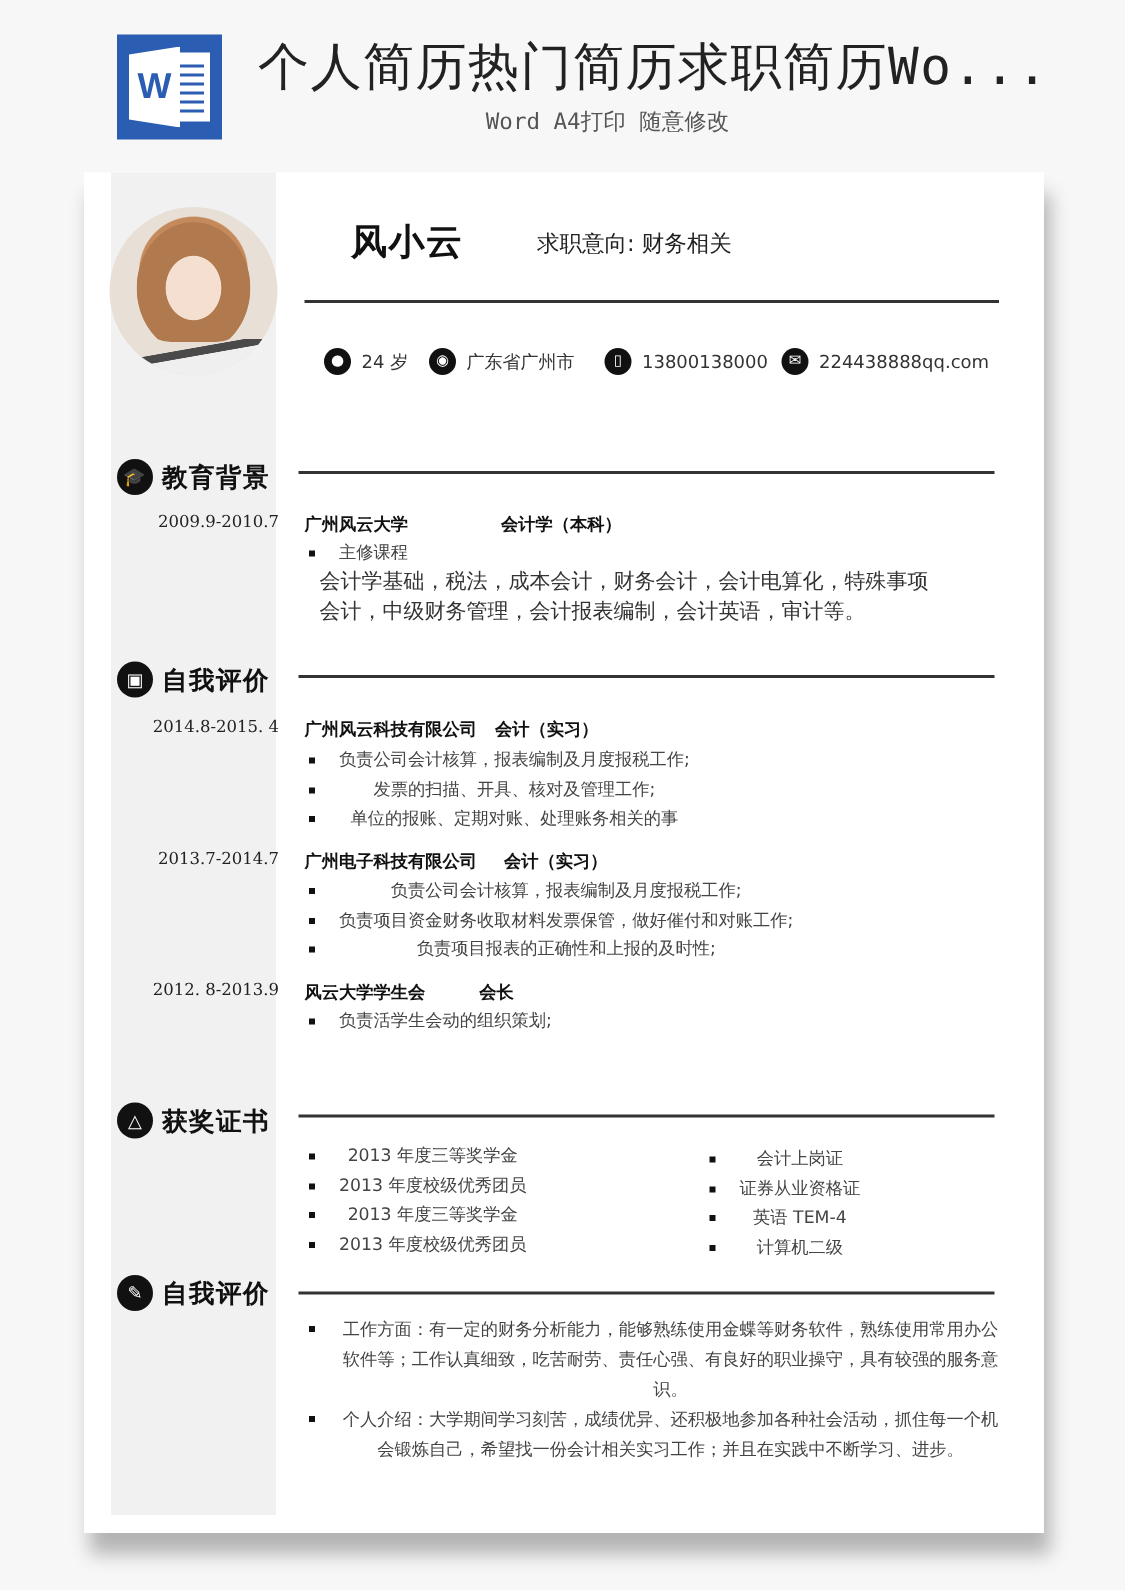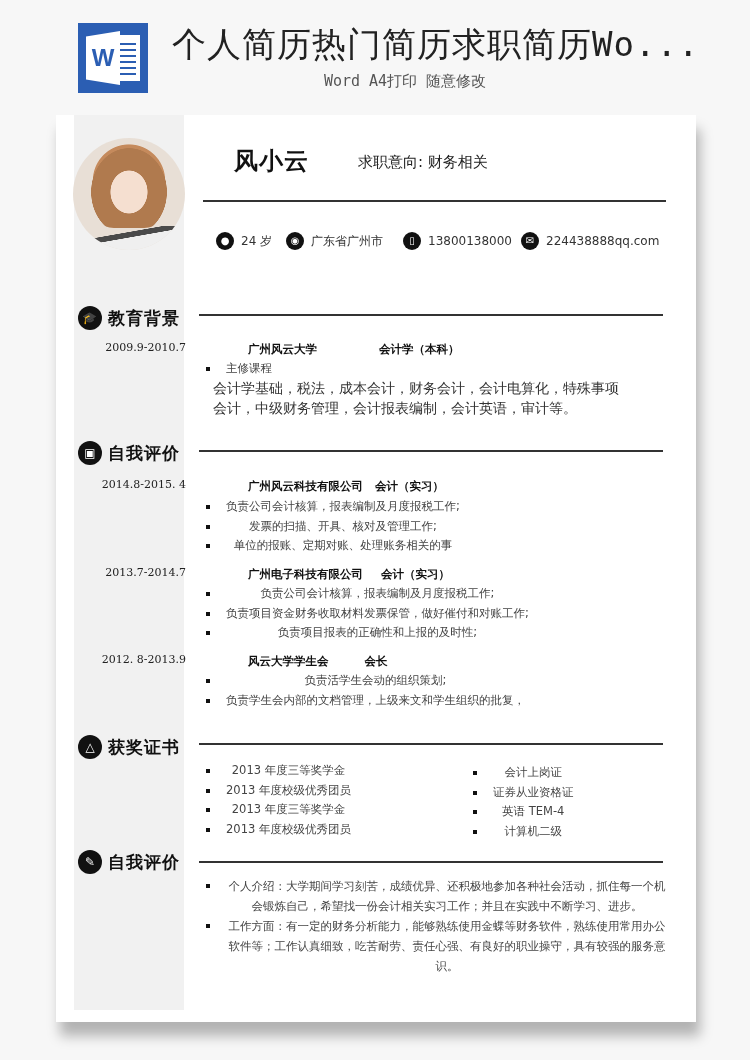--- a/index.html
+++ b/index.html
@@ -102,21 +102,20 @@
   .sec-title { font-size: 17px; font-weight: bold; color: #111; letter-spacing: 1px; }
   .sec-line { position: absolute; left: 143px; width: 464px; height: 2px; background: #333; }
 
   .date {
     position: absolute; left: 26px; width: 104px; text-align: right;
     font-family: "DejaVu Serif", "Liberation Serif", serif; font-size: 11px; color: #222;
   }
   .entry-head {
     position: absolute; left: 147px; font-size: 11.5px; font-weight: bold; color: #111;
     white-space: pre;
-    margin-left: 45px;
   }
   .bullets { position: absolute; left: 147px; list-style: none; text-align: center; }
   .bullets li {
     position: relative; padding-left: 23px; font-size: 11.5px; color: #444;
     line-height: 19.5px; white-space: nowrap;
   }
   .bullets li::before {
     content: ""; position: absolute; left: 3px; top: 8px; width: 4px; height: 4px; background: #111;
   }
   .plain { position: absolute; left: 157px; font-size: 14px; color: #333; line-height: 20px; white-space: nowrap; }
@@ -209,21 +208,20 @@
   <ul class="bullets" style="top:469px">
     <li>负责公司会计核算，报表编制及月度报税工作;</li>
     <li>负责项目资金财务收取材料发票保管，做好催付和对账工作;</li>
     <li>负责项目报表的正确性和上报的及时性;</li>
   </ul>
 
   <div class="date" style="top:538px">2012. 8-2013.9</div>
   <div class="entry-head" style="top:539px"><span>风云大学学生会</span><span style="display:inline-block;width:36px"></span><span>会长</span></div>
   <ul class="bullets" style="top:556px">
     <li>负责活学生会动的组织策划;</li>
-    <li>负责学生会内部的文档管理，上级来文和学生组织的批复，</li>
   </ul>
 
   <div class="sec-head" style="top:619px">
     <span class="sec-icon">△</span>
     <span class="sec-title">获奖证书</span>
   </div>
   <div class="sec-line" style="top:628px"></div>
   <ul class="bullets" style="top:646px">
     <li>2013 年度三等奖学金</li>
     <li>2013 年度校级优秀团员</li>
@@ -236,16 +234,16 @@
     <li>英语 TEM-4</li>
     <li>计算机二级</li>
   </ul>
 
   <div class="sec-head" style="top:734px">
     <span class="sec-icon">✎</span>
     <span class="sec-title">自我评价</span>
   </div>
   <div class="sec-line" style="top:746px"></div>
   <ul class="bullets eval" style="top:761px">
+    <li>工作方面：有一定的财务分析能力，能够熟练使用金蝶等财务软件，熟练使用常用办公软件等；工作认真细致，吃苦耐劳、责任心强、有良好的职业操守，具有较强的服务意识。</li>
     <li>个人介绍：大学期间学习刻苦，成绩优异、还积极地参加各种社会活动，抓住每一个机会锻炼自己，希望找一份会计相关实习工作；并且在实践中不断学习、进步。</li>
-    <li>工作方面：有一定的财务分析能力，能够熟练使用金蝶等财务软件，熟练使用常用办公软件等；工作认真细致，吃苦耐劳、责任心强、有良好的职业操守，具有较强的服务意识。</li>
   </ul>
 </div>
 
 </body></html>

